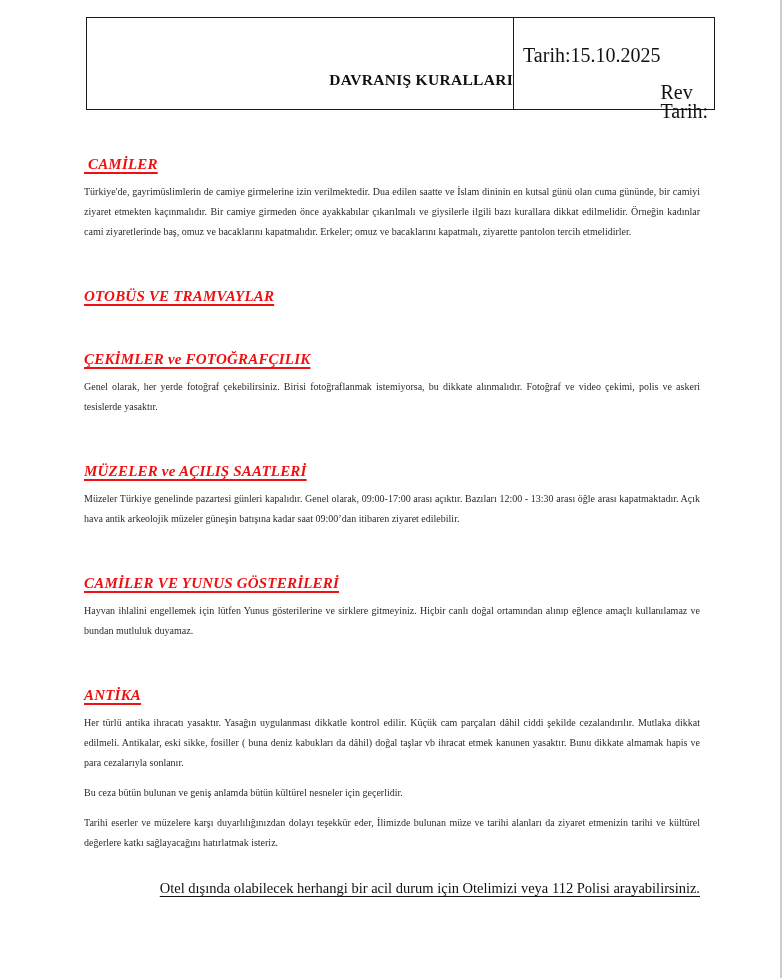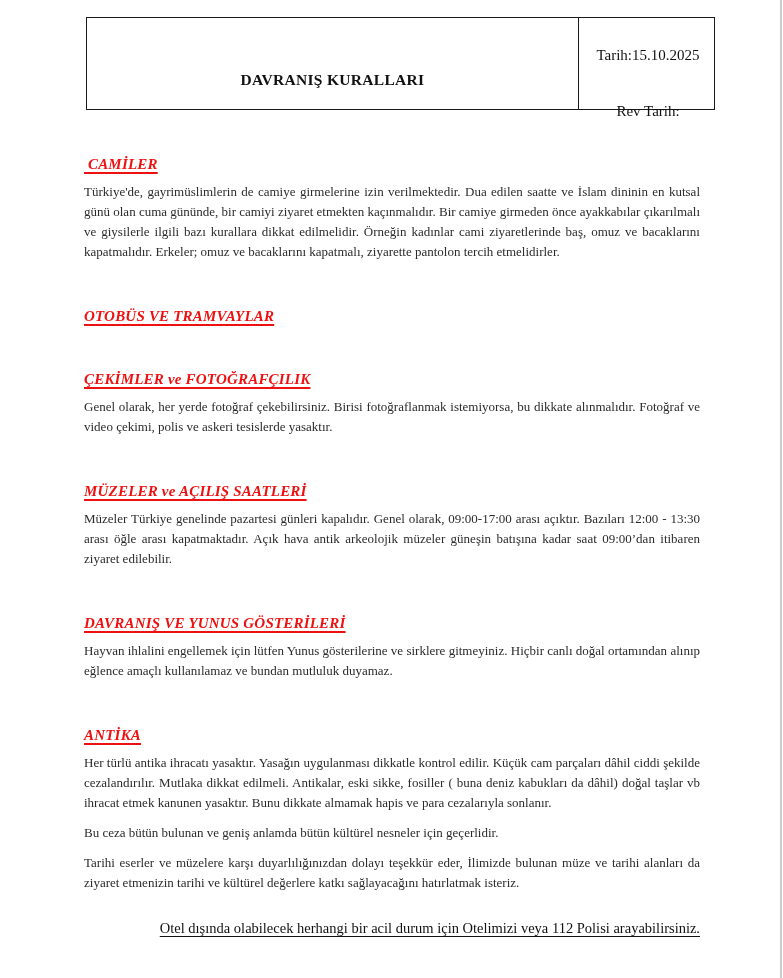--- a/index.html
+++ b/index.html
@@ -30,40 +30,39 @@
     position: absolute;
     left: 86px; top: 17px;
     width: 629px; height: 93px;
     border: 1.6px solid #1a1a1a;
     display: flex;
   }
   .header-cell-title {
     width: 492px;
     border-right: 1.6px solid #1a1a1a;
     display: flex;
-    justify-content: center;
+    justify-content: flex-end;
     align-items: flex-end;
     padding-bottom: 20px;
   }
   .doc-title {
     font-size: 15.5px;
     font-weight: bold;
     color: #111111;
     letter-spacing: 0.3px;
     white-space: nowrap;
   }
   .header-cell-dates {
     flex: 1;
     padding: 28px 6px 8px 9px;
     display: flex;
-    flex-direction: column;
-    font-size: 15px;
+    flex-direction: row;
+    font-size: 20px;
     color: #111111;
     line-height: 19px;
-    align-items: center;
   }
   .rev-line { margin-top: 37px; }
 
   
   .content {
     position: absolute;
     left: 84px; top: 110px;
     width: 616px;
   }
   .section { margin-top: 46px; }
@@ -74,21 +73,21 @@
     font-style: italic;
     color: #ee1111;
     text-decoration: underline;
     text-decoration-thickness: 1.5px;
     text-underline-offset: 3px;
     white-space: pre-wrap;
     margin-bottom: 9px;
     letter-spacing: 0.2px;
   }
   .para {
-    font-size: 13px;
+    font-size: 10px;
     line-height: 20px;
     text-align: justify;
     color: #2b2b2b;
     margin-bottom: 10px;
   }
   .para:last-child { margin-bottom: 0; }
 
   .footer-note {
     margin-top: 27px;
     text-align: right;
@@ -130,21 +129,21 @@
       <h2 class="heading">ÇEKİMLER ve FOTOĞRAFÇILIK</h2>
       <p class="para">Genel olarak, her yerde fotoğraf çekebilirsiniz. Birisi fotoğraflanmak istemiyorsa, bu dikkate alınmalıdır. Fotoğraf ve video çekimi, polis ve askeri tesislerde yasaktır.</p>
     </div>
 
     <div class="section">
       <h2 class="heading">MÜZELER ve AÇILIŞ SAATLERİ</h2>
       <p class="para">Müzeler Türkiye genelinde pazartesi günleri kapalıdır. Genel olarak, 09:00-17:00 arası açıktır. Bazıları 12:00 - 13:30 arası öğle arası kapatmaktadır. Açık hava antik arkeolojik müzeler güneşin batışına kadar saat 09:00’dan itibaren ziyaret edilebilir.</p>
     </div>
 
     <div class="section">
-      <h2 class="heading">DAVRANIŞ VE YUNUS GÖSTERİLERİ</h2>
+      <h2 class="heading">CAMİLER VE YUNUS GÖSTERİLERİ</h2>
       <p class="para">Hayvan ihlalini engellemek için lütfen Yunus gösterilerine ve sirklere gitmeyiniz. Hiçbir canlı doğal ortamından alınıp eğlence amaçlı kullanılamaz ve bundan mutluluk duyamaz.</p>
     </div>
 
     <div class="section">
       <h2 class="heading">ANTİKA</h2>
       <p class="para">Her türlü antika ihracatı yasaktır. Yasağın uygulanması dikkatle kontrol edilir. Küçük cam parçaları dâhil ciddi şekilde cezalandırılır. Mutlaka dikkat edilmeli. Antikalar, eski sikke, fosiller ( buna deniz kabukları da dâhil) doğal taşlar vb ihracat etmek kanunen yasaktır. Bunu dikkate almamak hapis ve para cezalarıyla sonlanır.</p>
       <p class="para">Bu ceza bütün bulunan ve geniş anlamda bütün kültürel nesneler için geçerlidir.</p>
       <p class="para">Tarihi eserler ve müzelere karşı duyarlılığınızdan dolayı teşekkür eder, İlimizde bulunan müze ve tarihi alanları da ziyaret etmenizin tarihi ve kültürel değerlere katkı sağlayacağını hatırlatmak isteriz.</p>
     </div>
 

